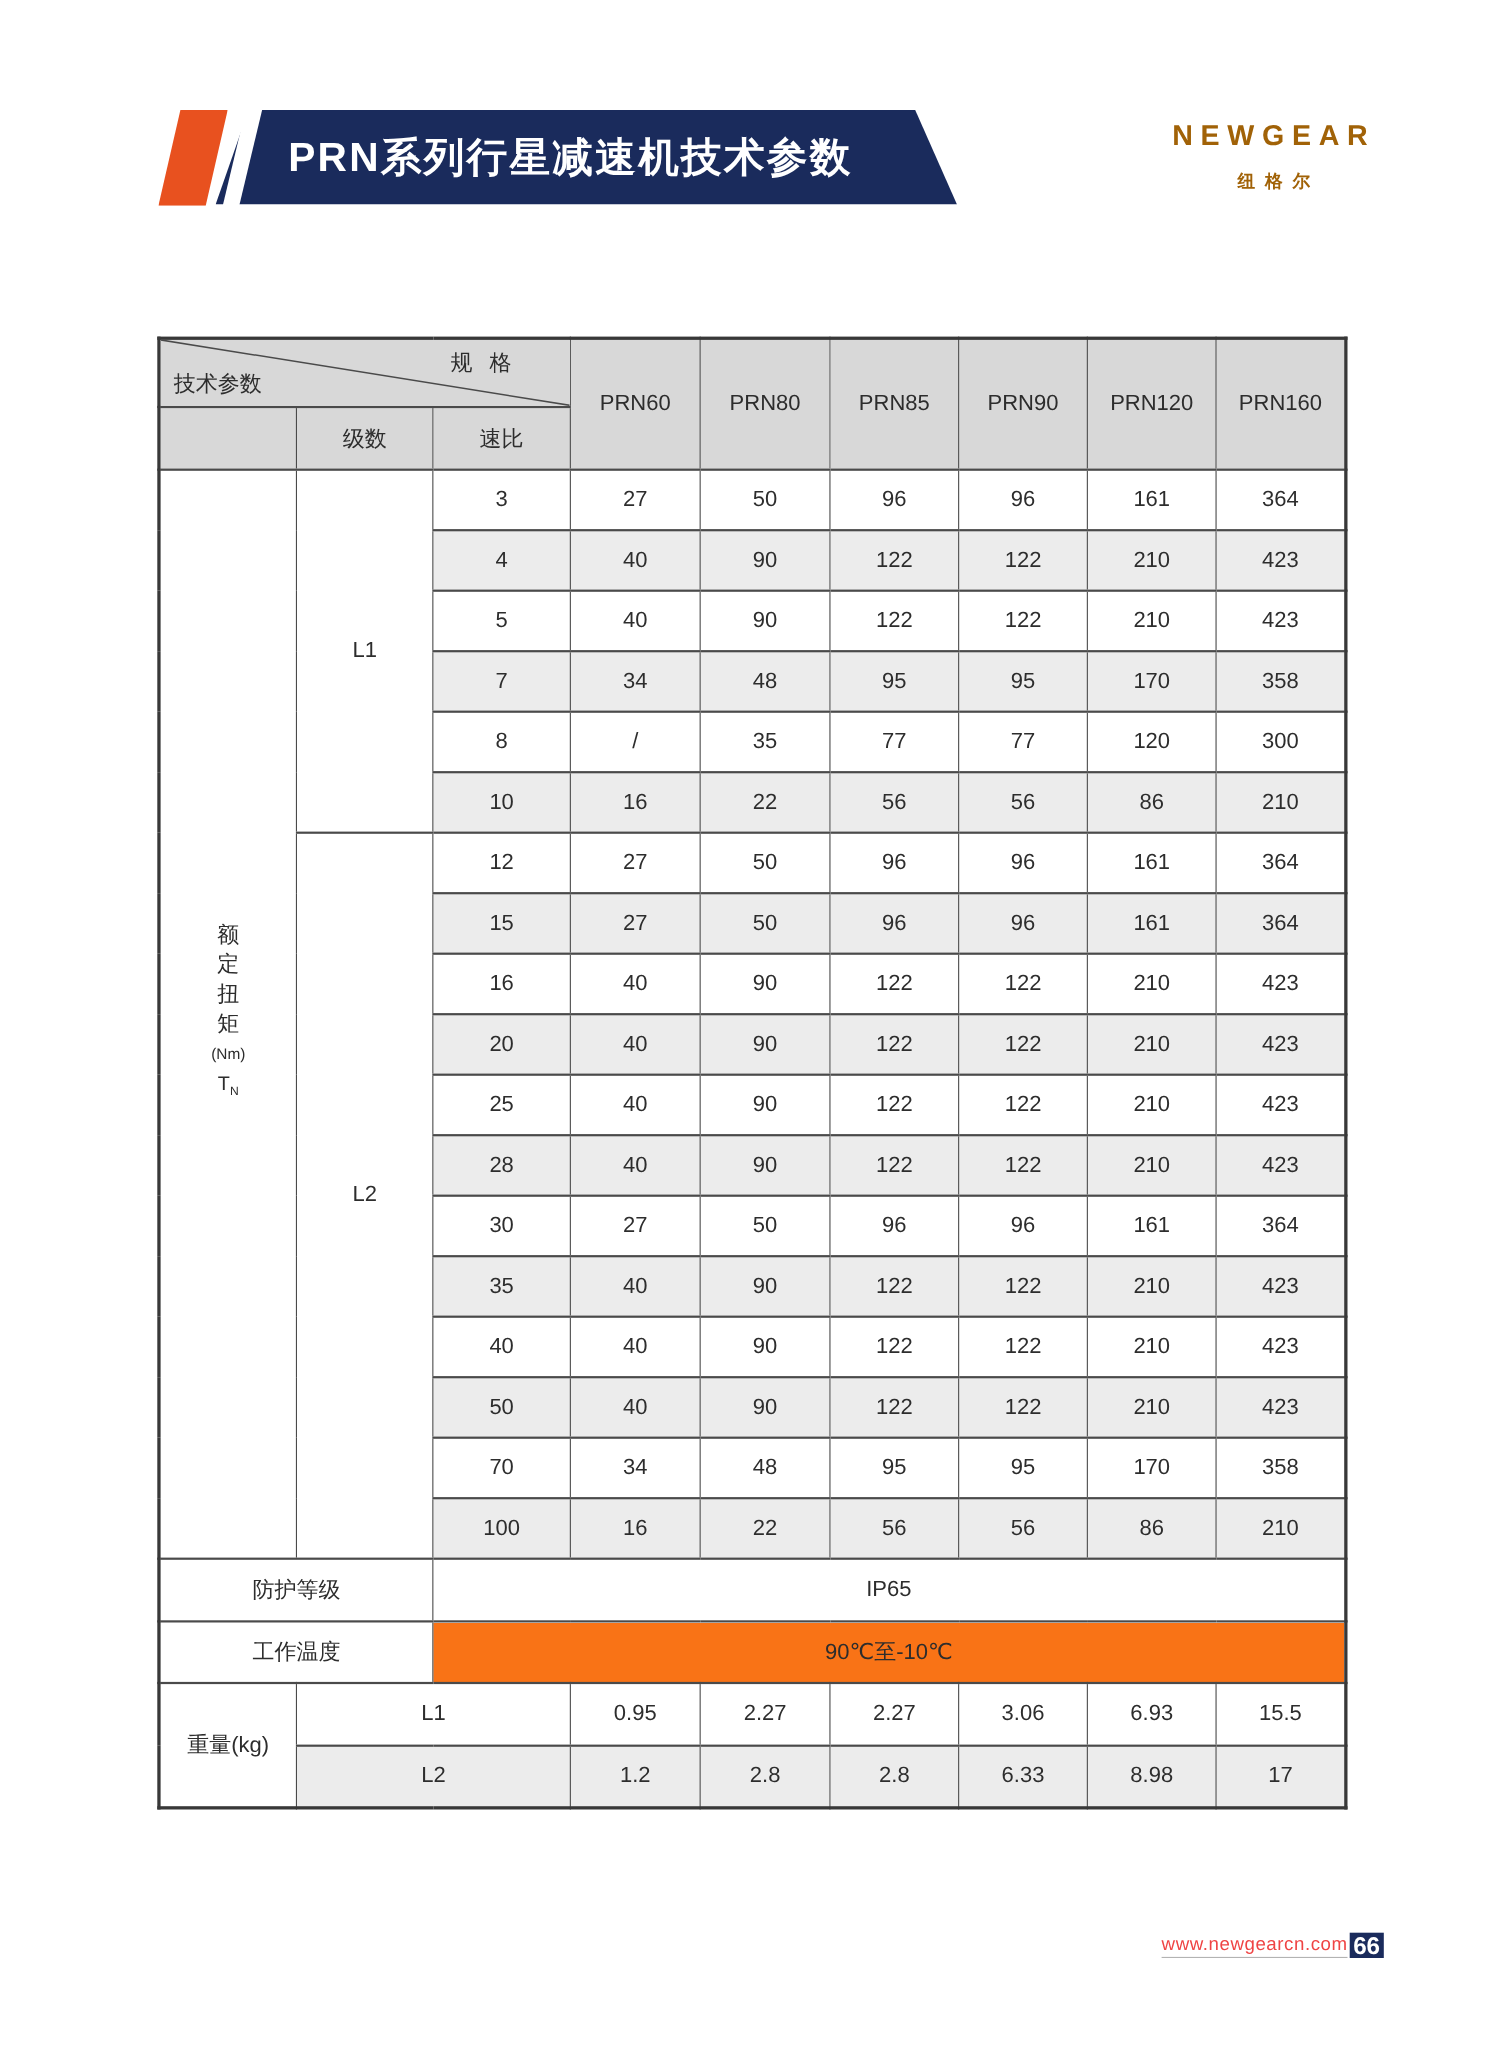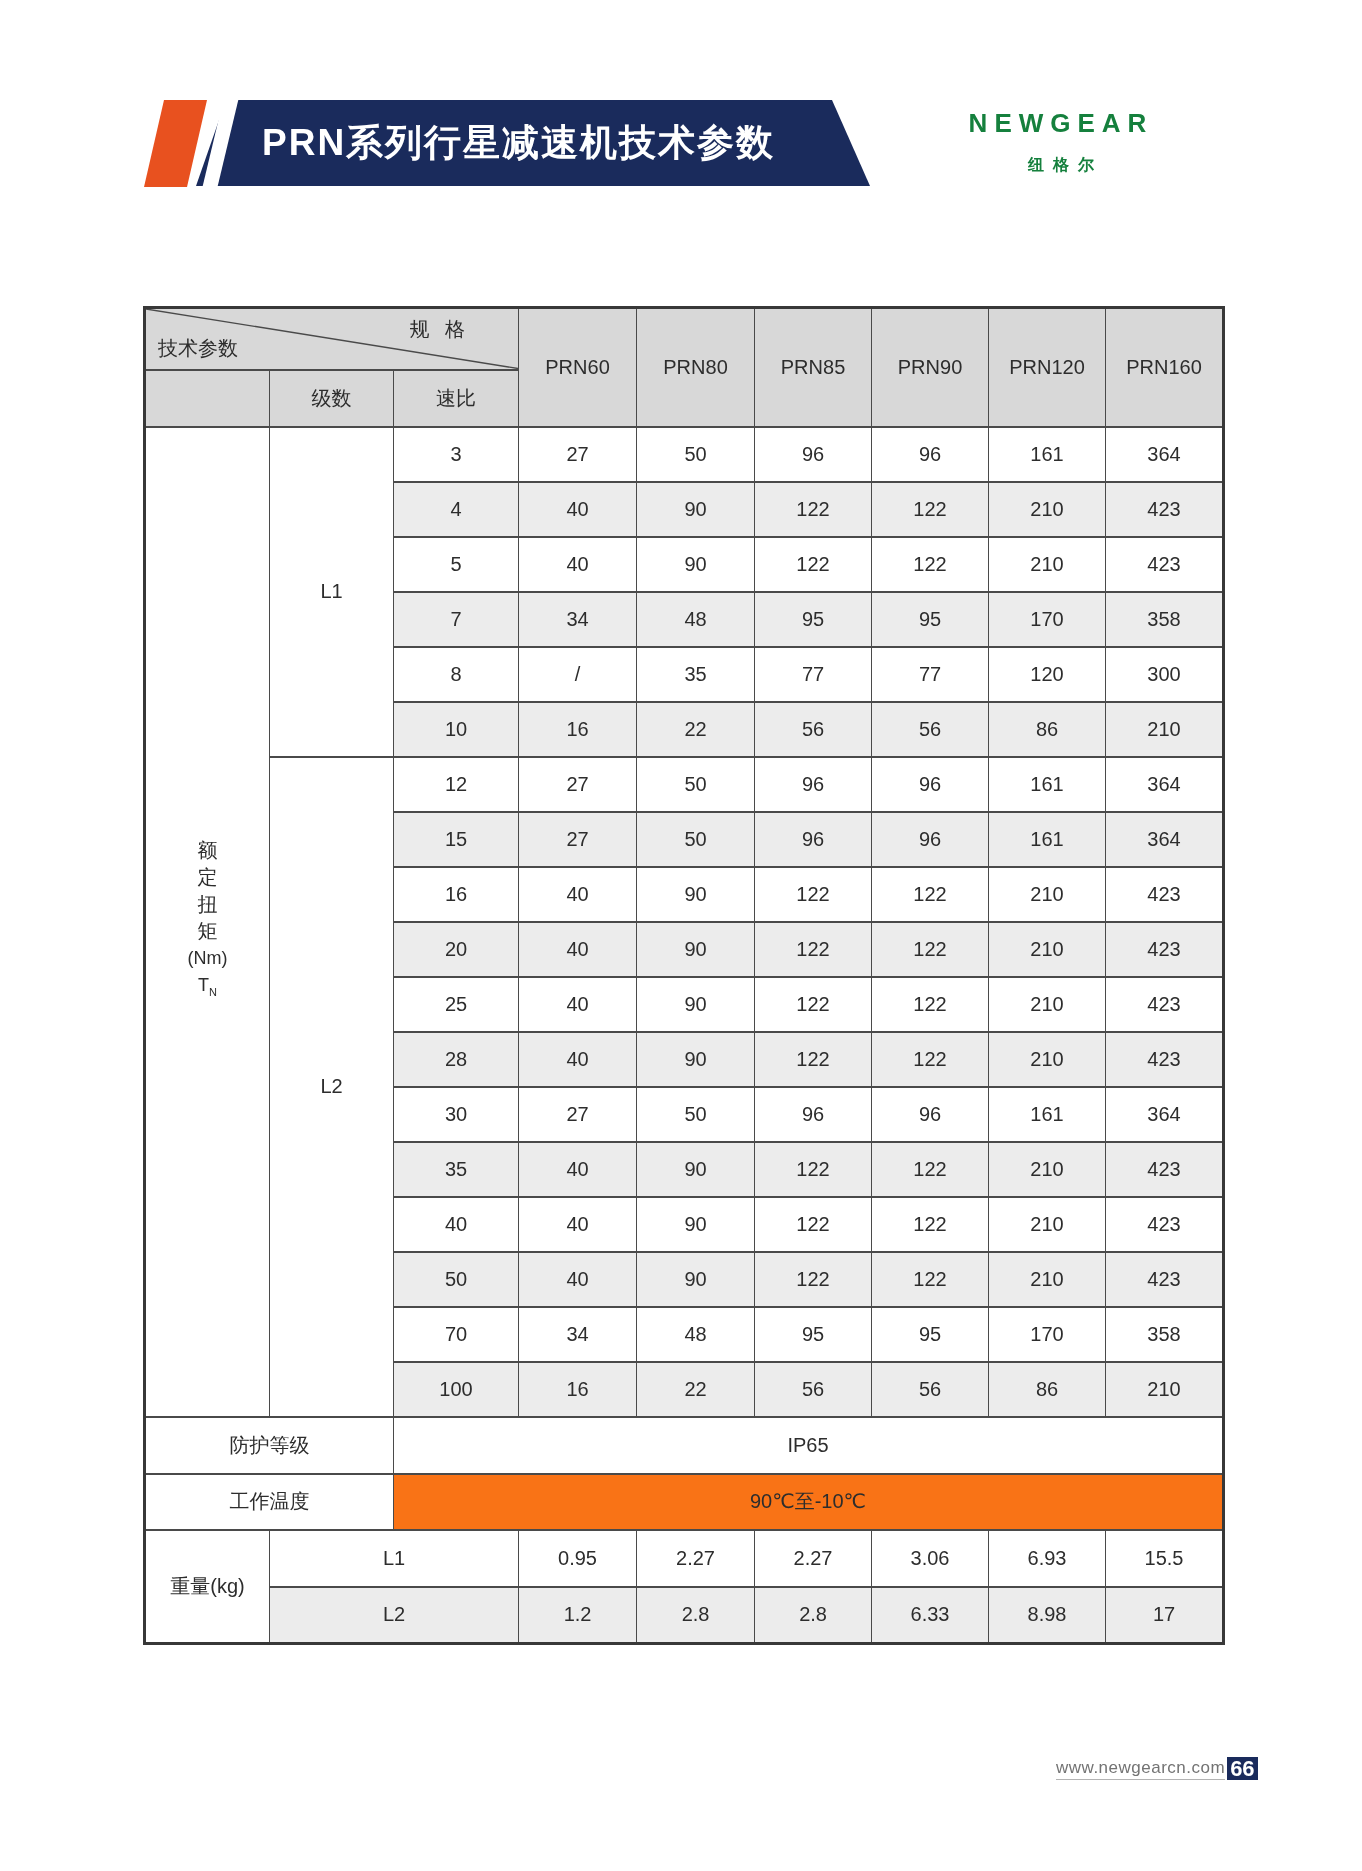--- a/index.html
+++ b/index.html
@@ -6,49 +6,49 @@
   .page{position:relative;width:1362px;height:1871px;background:#ffffff;overflow:hidden;
         font-family:"Liberation Sans","DejaVu Sans",sans-serif;padding-left:15px;}
 
   
   .shape{position:absolute;left:0;top:0;width:920px;height:210px;}
   .banner-navy{background:#1a2b5c;clip-path:polygon(226px 100px,832px 100px,870px 186px,196px 186px);}
   .banner-slash{background:#ffffff;clip-path:polygon(224px 97px,239px 97px,217px 189px,202px 189px);}
   .banner-orange{background:#e8511f;clip-path:polygon(164px 100px,207px 100px,187px 187px,144px 187px);}
   .page-title{position:absolute;left:262px;top:100px;height:86px;line-height:86px;
               color:#ffffff;font-size:37px;font-weight:bold;letter-spacing:2px;white-space:nowrap;}
-  .logo{position:absolute;left:949px;top:108px;width:224px;text-align:center;color:#15803d;}
+  .logo{position:absolute;left:1046px;top:108px;width:224px;text-align:center;color:#a16207;}
   .logo-en{font-size:26px;font-weight:bold;letter-spacing:7px;white-space:nowrap;}
   .logo-cn{font-size:16px;font-weight:bold;letter-spacing:9px;margin-top:16px;text-indent:9px;}
 
   
   #spec-table{position:absolute;left:143px;top:306px;width:1079px;
               border-collapse:collapse;table-layout:fixed;border:3px solid #383838;}
   #spec-table th,#spec-table td{border:1px solid #4a4a4a;border-top-width:2px;border-bottom-width:2px;
               text-align:center;vertical-align:middle;padding:0;font-size:20px;font-weight:normal;
               color:#2d2d2d;overflow:hidden;}
   #spec-table thead th{background:#d8d8d8;}
   .hr1{height:62px;} .hr2{height:57px;}
   #spec-table tbody tr{height:55px;background:#ffffff;}
   tr.alt td{background:#ececec;}
   td.merged{background:#ffffff !important;}
   .diag{position:relative;}
   .diag svg{position:absolute;left:0;top:0;width:100%;height:100%;}
   .diag-tr{position:absolute;right:48px;top:7px;letter-spacing:5px;}
   .diag-bl{position:absolute;left:12px;bottom:7px;}
   .torque-cell div{line-height:27px;}
-  .tq-unit{font-size:18px;}
+  .tq-unit{font-size:14px;}
   .tq-sym{font-size:18px;}
   .tq-sym sub{font-size:11px;}
   tr.alt-w td{background:#ececec;}
   td.gray-span{background:#f97316;}
 
   
   .footer{position:absolute;top:1757px;left:1056px;display:flex;align-items:center;}
-  .footer-url{font-size:17px;color:#737373;border-bottom:1px solid #b3b3b3;padding-bottom:1px;letter-spacing:0.5px;}
+  .footer-url{font-size:17px;color:#ef4444;border-bottom:1px solid #b3b3b3;padding-bottom:1px;letter-spacing:0.5px;}
   .footer-page{background:#1a2b5c;color:#ffffff;font-size:22px;font-weight:bold;
                padding:2px 3px;margin-left:2px;line-height:19px;}
 </style>
 </head>
 <body>
 
 <div class="page">
 
   <div class="shape banner-navy"></div>
   <div class="shape banner-slash"></div>

